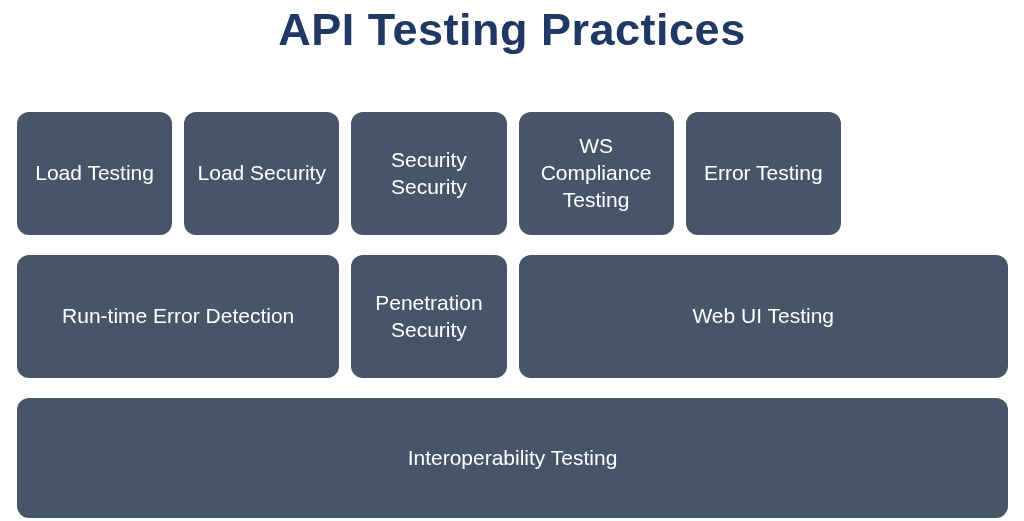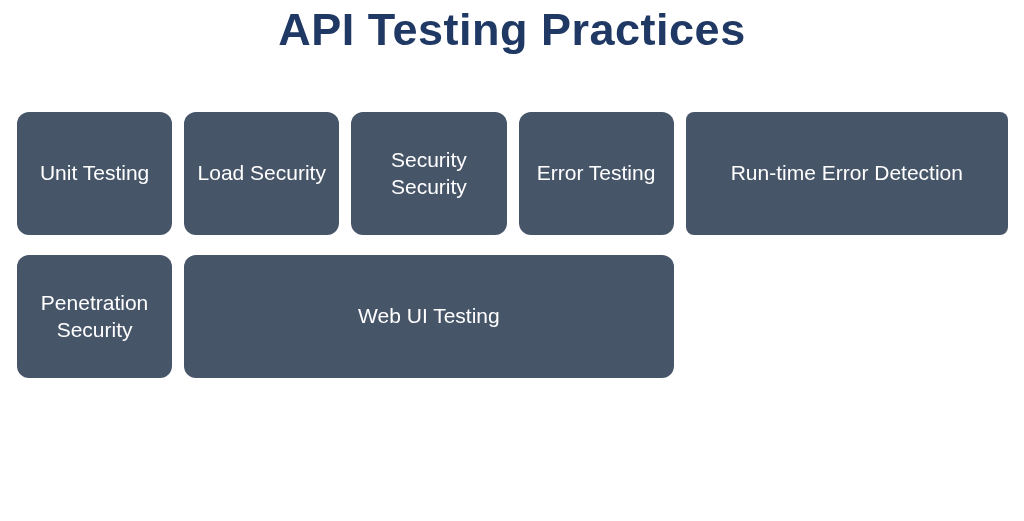--- a/index.html
+++ b/index.html
@@ -45,51 +45,57 @@
     color: #ffffff;
     display: flex;
     align-items: center;
     justify-content: center;
     text-align: center;
     font-size: 21px;
     line-height: 1.28;
     padding: 6px 12px;
     box-sizing: border-box;
   }
-  .span-2 { grid-column: span 2; border-radius: 8px; }
+  .span-2 { grid-column: span 2; }
   .span-3 { grid-column: span 3; }
   .span-6 { grid-column: 1 / -1; }
 </style>
 </head>
 <body>
 
 <div class="stage">
 
   <h1 class="page-title">API Testing Practices</h1>
 
   <div class="grid">
 
     <div class="box">
-      <span>Unit Testing</span>
+      <span>Load Testing</span>
     </div>
     <div class="box">
       <span>Load Security</span>
     </div>
     <div class="box">
       <span>Security Security</span>
+    </div>
+    <div class="box">
+      <span>WS Compliance Testing</span>
     </div>
     <div class="box">
       <span>Error Testing</span>
     </div>
 
     <div class="box span-2">
       <span>Run-time Error Detection</span>
     </div>
     <div class="box">
       <span>Penetration Security</span>
     </div>
     <div class="box span-3">
       <span>Web UI Testing</span>
     </div>
 
+    <div class="box span-6">
+      <span>Interoperability Testing</span>
+    </div>
 
   </div>
 </div>
 
 </body></html>

